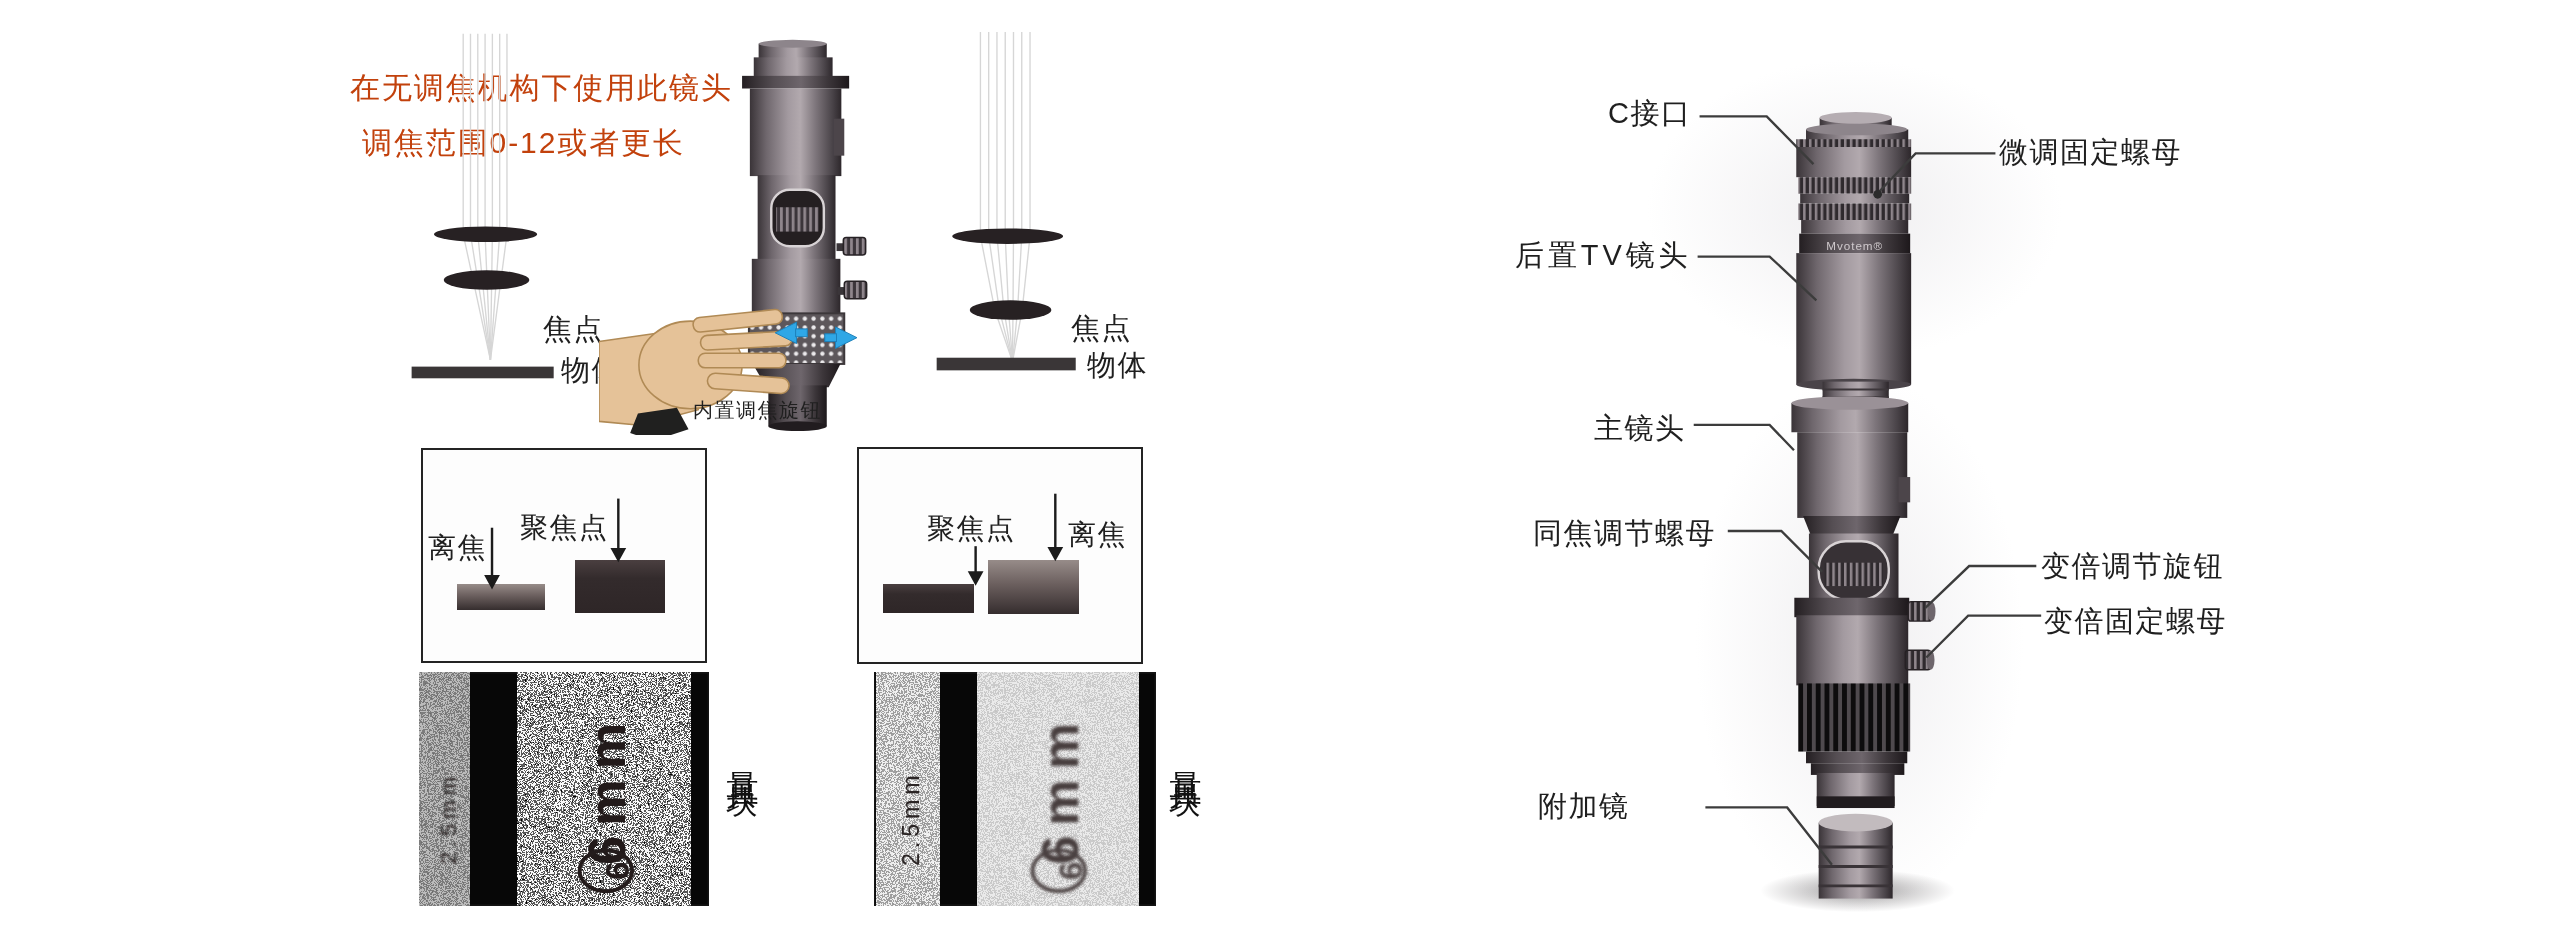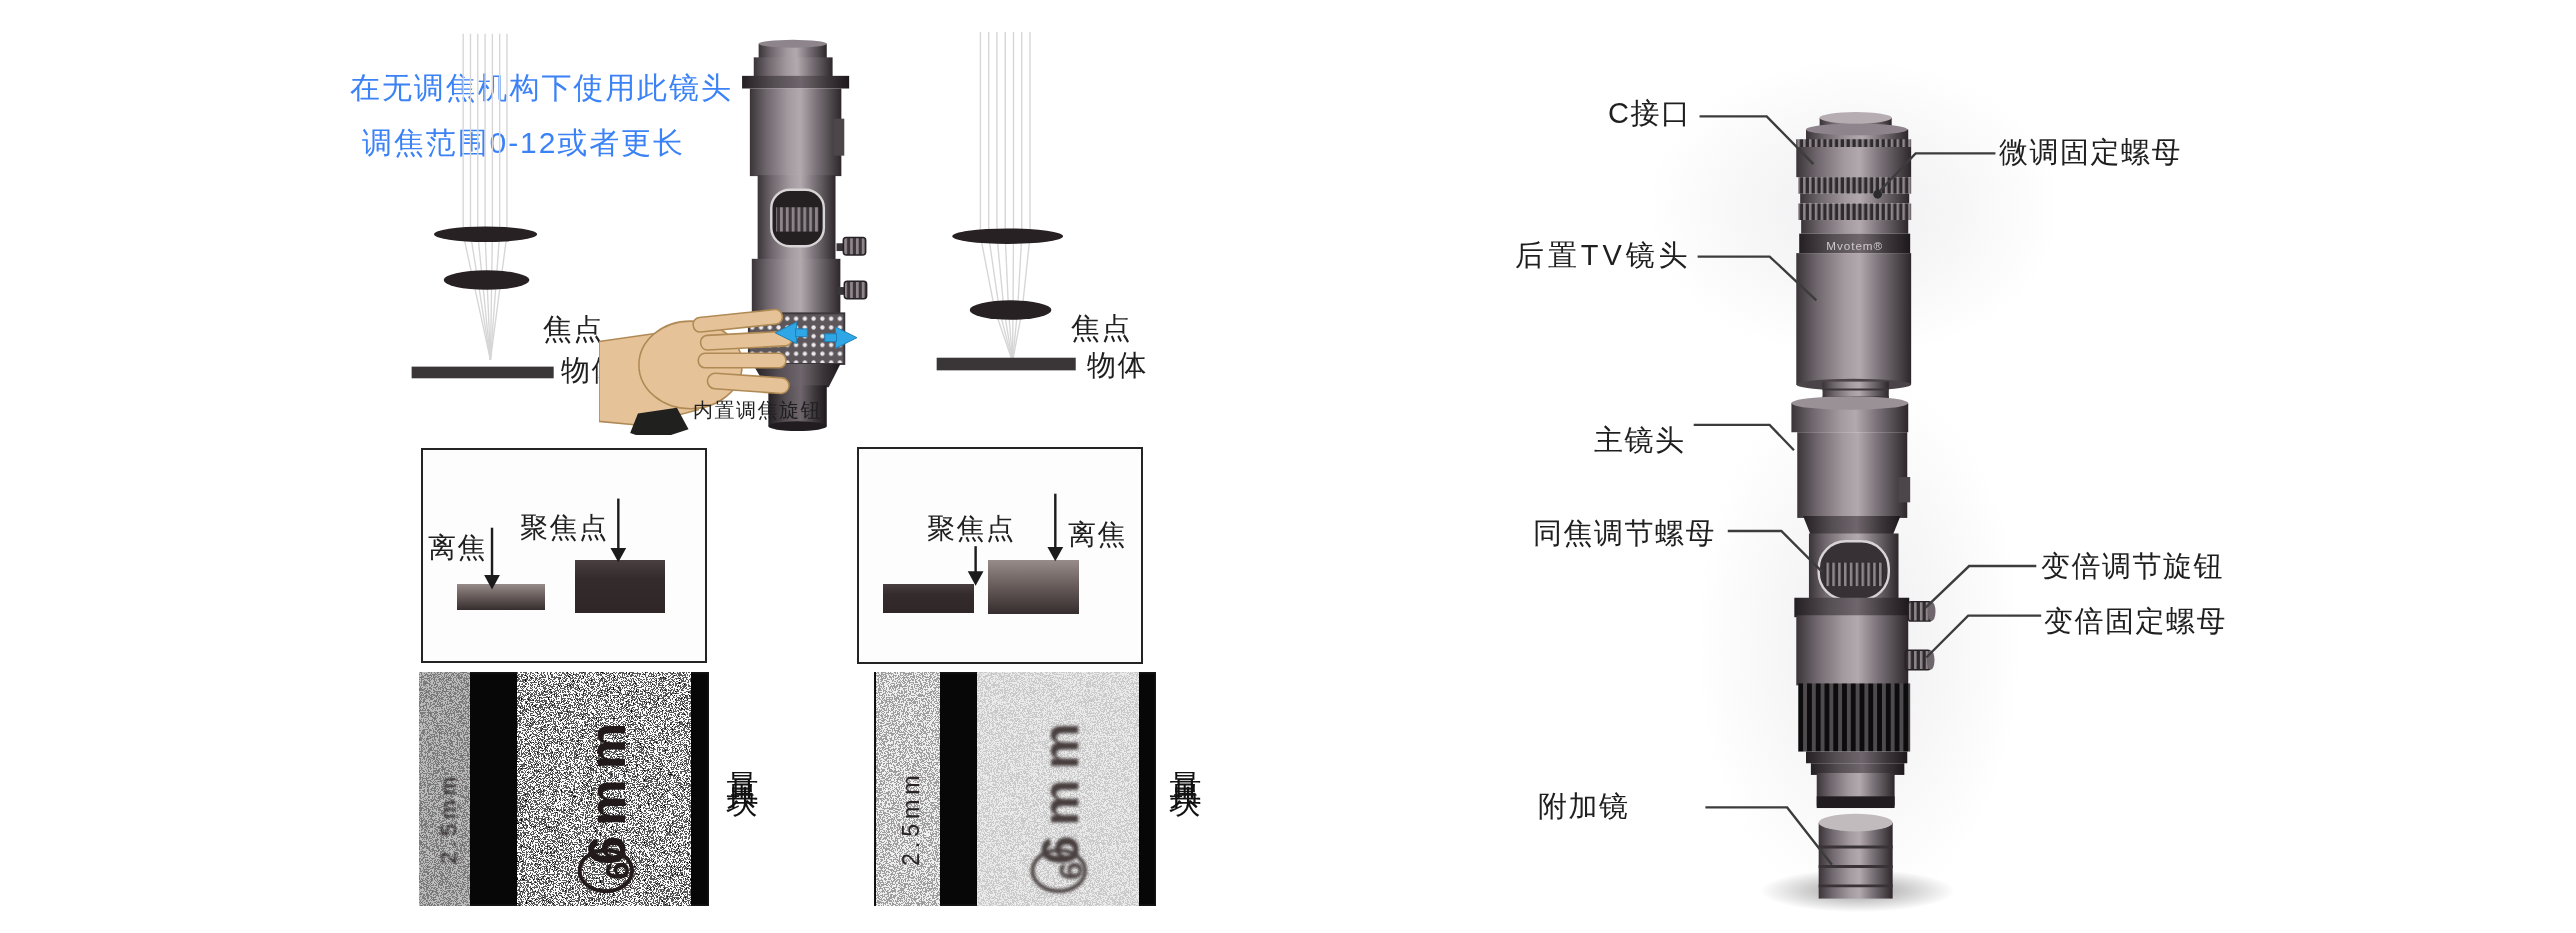--- a/index.html
+++ b/index.html
@@ -1,21 +1,21 @@
 <!DOCTYPE html>
 <html><head>
 <meta charset="utf-8">
 <style>
   html,body{margin:0;padding:0;}
   body{width:2576px;height:934px;position:relative;background:#ffffff;overflow:hidden;
        font-family:"Liberation Sans","DejaVu Sans",sans-serif;}
   .abs{position:absolute;}
   .lbl{position:absolute;font-size:29px;color:#1f1f1f;letter-spacing:1.5px;white-space:nowrap;line-height:1.15;}
   .lbl.sm{font-size:28px;}
-  .note{position:absolute;font-size:30px;color:#3b82f6;letter-spacing:1.9px;white-space:nowrap;}
+  .note{position:absolute;font-size:30px;color:#c2410c;letter-spacing:1.9px;white-space:nowrap;}
   .vlabel{position:absolute;writing-mode:vertical-rl;text-orientation:upright;
           font-size:32px;color:#111;letter-spacing:6.8px;white-space:nowrap;}
   .fbox{position:absolute;border:2.9px solid #242424;background:#fdfdfd;}
   .blockdark{position:absolute;background:linear-gradient(180deg,#4a3f40 0%,#332b2c 35%,#2e2627 100%);}
   .blockblur{position:absolute;background:linear-gradient(180deg,#978c89 0%,#6b5f5e 45%,#352d2e 100%);}
   .softback{position:absolute;background:radial-gradient(ellipse at center,#efeef0 0%,rgba(239,238,240,0) 70%);}
   svg{display:block;}
 </style>
 </head>
 <body>
@@ -344,20 +344,20 @@
       <polyline points="552,522 483,522 438,565"></polyline>
       <polyline points="557,573 482,573 439,616"></polyline>
       <polyline points="212,770 296,770 342,829"></polyline>
     </g>
     <circle cx="389" cy="140" r="4.5" fill="#2b2b2b"></circle>
   </svg>
 
   <div class="lbl" style="left:1608px;top:97px">C接口</div>
   <div class="lbl" style="left:1999px;top:136px">微调固定螺母</div>
   <div class="lbl" style="left:1515px;top:239px;letter-spacing:3.9px">后置TV镜头</div>
-  <div class="lbl" style="left:1594px;top:424px">主镜头</div>
+  <div class="lbl" style="left:1594px;top:412px">主镜头</div>
   <div class="lbl" style="left:1533px;top:517px">同焦调节螺母</div>
   <div class="lbl" style="left:2041px;top:550px">变倍调节旋钮</div>
   <div class="lbl" style="left:2044px;top:605px">变倍固定螺母</div>
   <div class="lbl" style="left:1538px;top:790px">附加镜</div>
 
 </section>
 
 
 </body></html>

